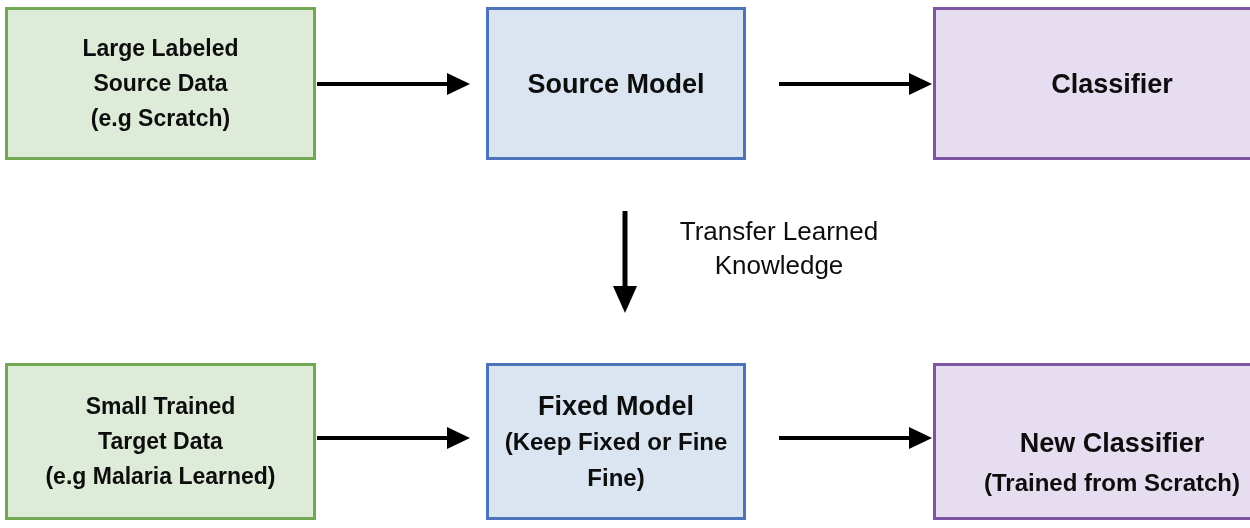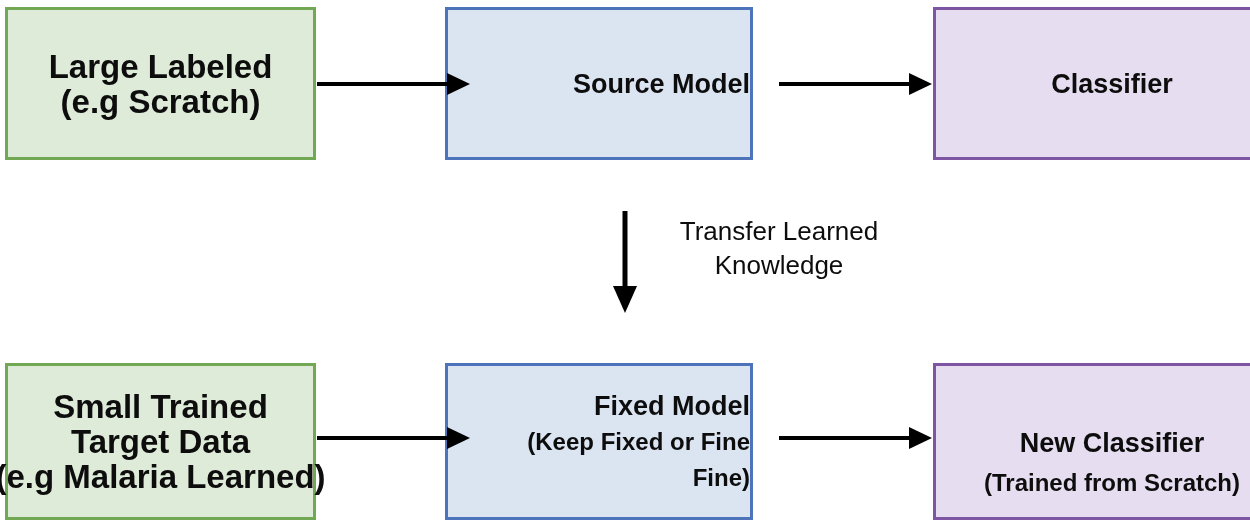--- a/index.html
+++ b/index.html
@@ -27,24 +27,24 @@
     color: var(--text, #0a0a0a);
     white-space: nowrap;
   }
   .node.green  { background: var(--green-fill);  border: 3px solid var(--green-border); }
   .node.blue   { background: var(--blue-fill);   border: 3px solid var(--blue-border); }
   .node.purple { background: var(--purple-fill); border: 3px solid var(--purple-border); }
 
   .row-top    { top: 7px;   height: 153px; }
   .row-bottom { top: 363px; height: 157px; }
   .col-left   { left: 5px;   width: 311px; }
-  .col-mid    { left: 445px; width: 308px; align-items: flex-end; }
+  .col-mid    { left: 486px; width: 260px; }
   .col-right  { left: 933px; width: 358px; }
 
-  .fs-body  { font-size: 33px; line-height: 35px; }
+  .fs-body  { font-size: 23px; line-height: 35px; }
   .fs-title { font-size: 27px; line-height: 36px; }
   .fs-sub   { font-size: 24px; line-height: 36px; }
   .fs-sub-wide { font-size: 24px; line-height: 40px; }
   .shift-down { padding-top: 42px; align-items: center; }
 
   .arrow-layer {
     position: absolute;
     left: 0; top: 0;
     width: 1250px;
     height: 528px;
@@ -67,20 +67,21 @@
     white-space: nowrap;
   }
 </style>
 </head>
 <body>
 
 <div class="canvas">
 
   <div class="node green row-top col-left">
     <div class="fs-body">Large Labeled</div>
+    <div class="fs-body">Source Data</div>
     <div class="fs-body">(e.g Scratch)</div>
   </div>
 
   <div class="node blue row-top col-mid">
     <div class="fs-title">Source Model</div>
   </div>
 
   <div class="node purple row-top col-right">
     <div class="fs-title">Classifier</div>
   </div>

